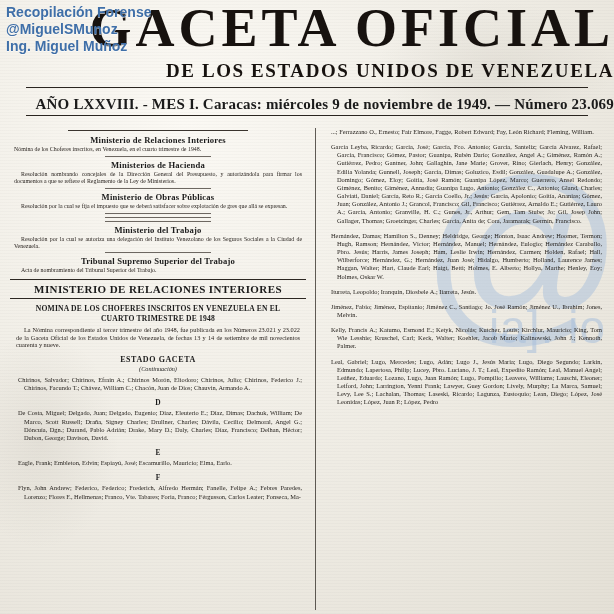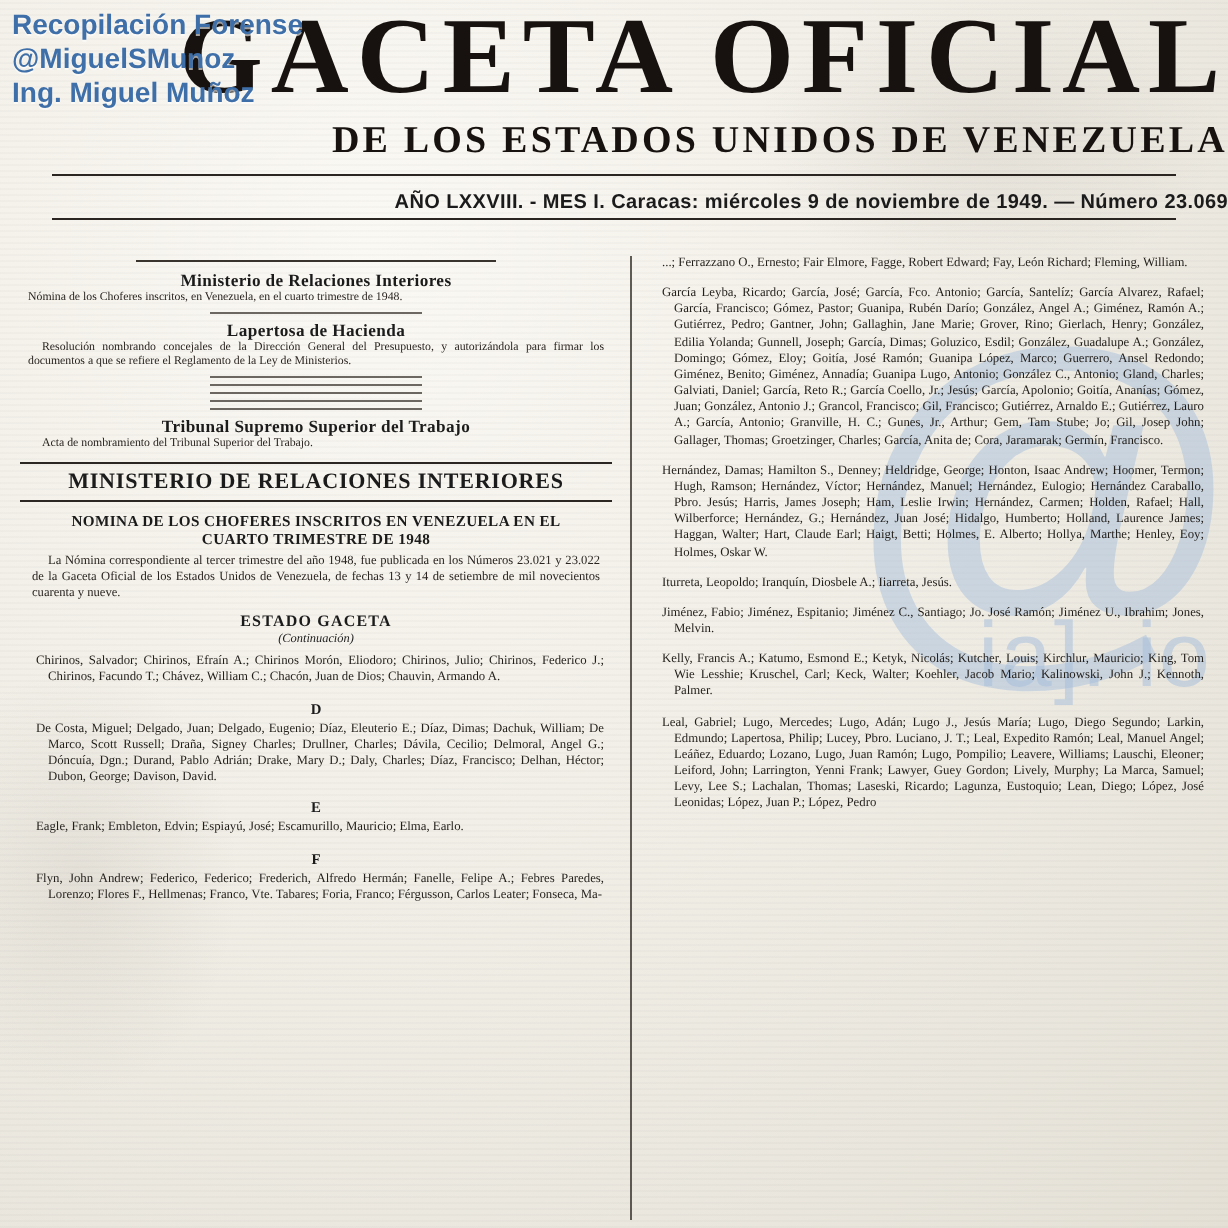--- a/index.html
+++ b/index.html
@@ -69,22 +69,22 @@
     color:#17120f;
     margin:0 0 2px 0;
   }
   #subtitle{
     font-family:"Liberation Serif", serif;
     font-size:19px;letter-spacing:1.6px;font-weight:bold;
     color:#17120f;margin-top:4px;
   }
   #issue{
     margin-top:8px;
-    font-family:Liberation Sans, sans-serif;
-    font-size:10px;font-weight:bold;letter-spacing:.2px;
+    font-family:Liberation Serif, serif;
+    font-size:15px;font-weight:bold;letter-spacing:.2px;
   }
   .rule{
     height:1px;background:#2a2520;margin:5px 26px 0 26px;
   }
   .rule.thin{height:1px;margin-top:2px;}
 
   
   #cols{
     position:absolute;top:128px;left:10px;right:10px;bottom:4px;
     display:flex;gap:0;
@@ -186,31 +186,39 @@
 
       <div class="sum-line"></div>
 
       <div>
         <div class="min-head">Ministerio de Relaciones Interiores</div>
         <div class="sum-body">Nómina de los Choferes inscritos, en Venezuela, en el cuarto trimestre de 1948.</div>
       </div>
       <div class="sum-sep"></div>
 
       <div>
-        <div class="min-head">Lapertosa de Hacienda</div>
+        <div class="min-head">Ministerios de Hacienda</div>
         <div class="sum-body indent">Resolución nombrando concejales de la Dirección General del Presupuesto, y autorizándola para firmar los documentos a que se refiere el Reglamento de la Ley de Ministerios.</div>
       </div>
       <div class="sum-sep"></div>
 
-      <div class="sum-sep"></div>
-
-      <div class="sum-sep"></div>
-
-      <div class="sum-sep"></div>
-
+      <div>
+        <div class="min-head">Ministerio de Obras Públicas</div>
+        <div class="sum-body indent">Resolución por la cual se fija el impuesto que se deberá satisfacer sobre explotación de gres que allá se expresan.</div>
+      </div>
+      <div class="sum-sep"></div>
+
+      <div class="sum-sep"></div>
+
+      <div class="sum-sep"></div>
+
+      <div>
+        <div class="min-head">Ministerio del Trabajo</div>
+        <div class="sum-body indent">Resolución por la cual se autoriza una delegación del Instituto Venezolano de los Seguros Sociales a la Ciudad de Venezuela.</div>
+      </div>
       <div class="sum-sep"></div>
 
       <div>
         <div class="min-head">Tribunal Supremo Superior del Trabajo</div>
         <div class="sum-body indent">Acta de nombramiento del Tribunal Superior del Trabajo.</div>
       </div>
 
       <div class="sec-box">
         <div class="t">MINISTERIO DE RELACIONES INTERIORES</div>
       </div>

